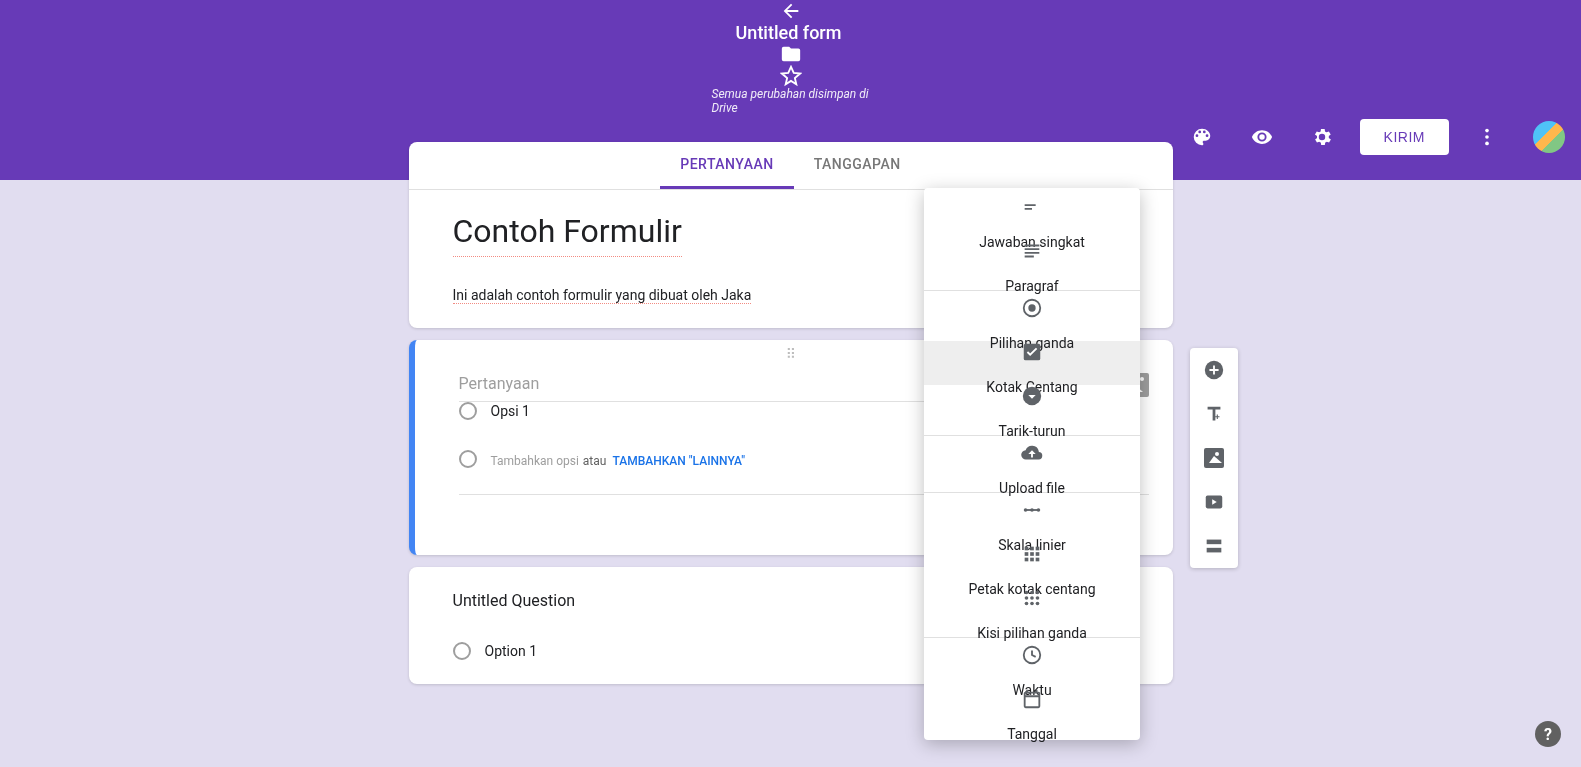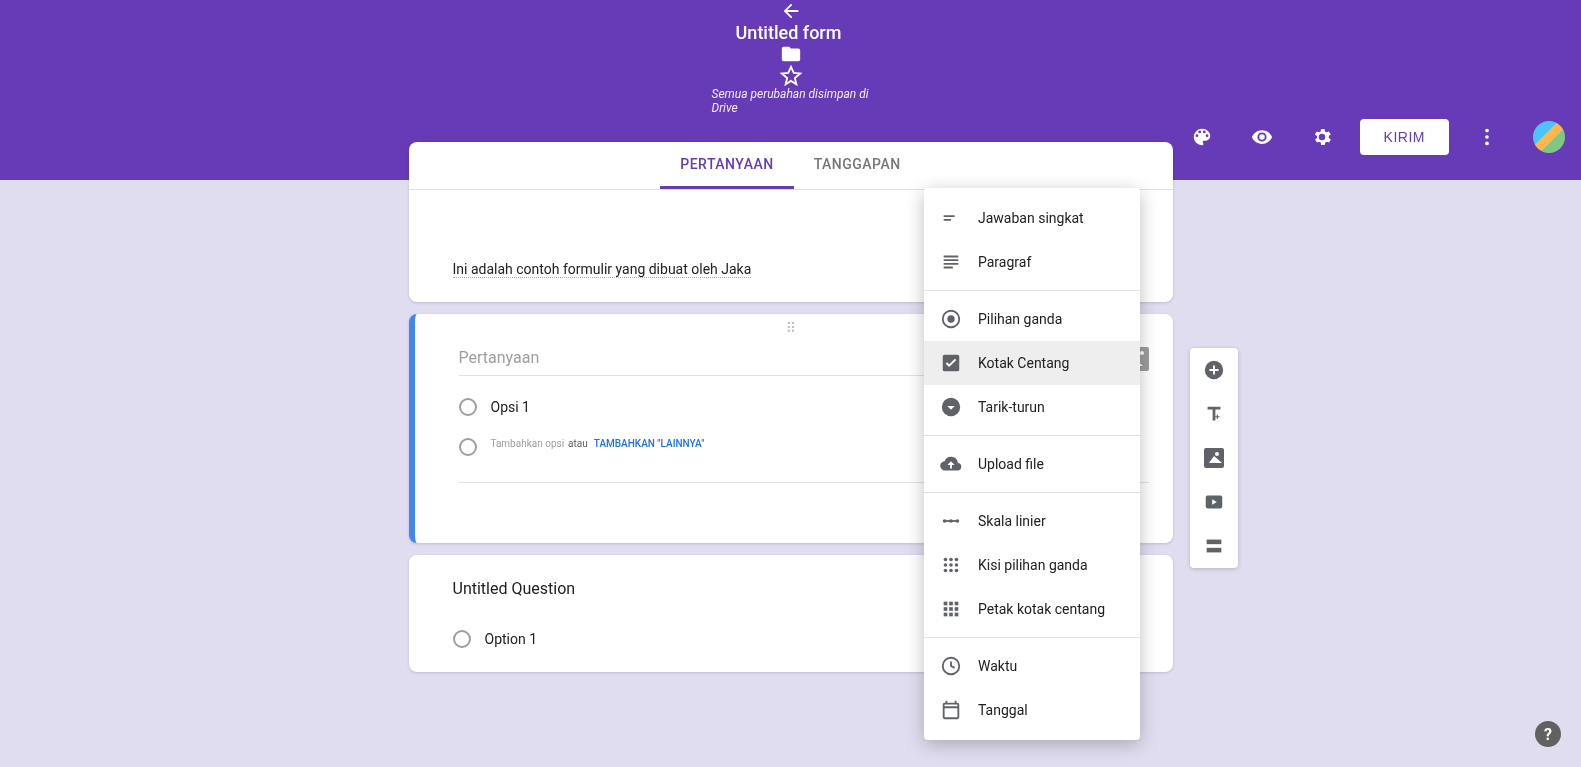--- a/index.html
+++ b/index.html
@@ -172,35 +172,34 @@
   }
   .img-icon-box::before {
     content: '';
     position: absolute;
     right: 5px; top: 4px;
     width: 4px; height: 4px; border-radius: 50%;
     background: #fff;
   }
   .opt-row {
     display: flex; align-items: center;
-    margin-top: 22px;
     font-size: 14px;
     color: #202124;
   }
   .radio-empty {
     width: 18px; height: 18px;
     border: 2px solid #9e9e9e;
     border-radius: 50%;
     margin-right: 14px;
     flex: none;
   }
   .add-opt-row {
-    display: flex; align-items: flex-start;
-    margin-top: 22px;
-    font-size: 10px;
+    display: flex; align-items: flex-end;
+    margin-top: 30px;
+    font-size: 12px;
   }
   .add-opt-text { color: #9e9e9e; }
   .or-text { color: #616161; margin: 0 6px 0 4px; }
   .add-other { color: #1a73e8; font-weight: 500; cursor: pointer; }
   .qfooter {
     border-top: 1px solid #e0e0e0;
     margin-top: 26px;
     padding: 12px 24px;
     display: flex;
     justify-content: flex-end;
@@ -224,20 +223,21 @@
     padding: 8px 0;
     font-size: 14px;
     color: #202124;
   }
   .dd-item {
     display: flex; align-items: center;
     height: 44px;
     padding: 0 16px;
     cursor: pointer;
     gap: 16px;
+    flex-direction: column;
   }
   .dd-item.hover { background: #eeeeee; }
   .dd-item svg, .dd-item .ico { fill: #5f6368; color: #5f6368; flex: none; width: 22px; height: 22px; display:flex; align-items:center; justify-content:center;}
   .dd-divider { height: 1px; background: #e0e0e0; margin: 6px 0; }
   
   .float-toolbar {
     position: absolute;
     top: 348px;
     left: 1190px;
     width: 48px;
@@ -322,21 +322,21 @@
   </div>
 </div>
 
 <div class="main">
   <div class="card">
     <div class="tabs">
       <div class="tab active">PERTANYAAN</div>
       <div class="tab">TANGGAPAN</div>
     </div>
     <div class="form-header">
-      <br>
+      <div class="title-text">Contoh Formulir</div><br>
       <div class="desc-text">Ini adalah contoh formulir yang dibuat oleh Jaka</div>
     </div>
   </div>
 
   <div class="card qcard">
     <div class="drag-handle">⠿</div>
     <div class="qbody">
       <div class="qrow">
         <div class="q-input">Pertanyaan</div>
         <div class="img-icon-box"></div>
@@ -434,49 +434,49 @@
           <circle cx="12" cy="12" r="2"></circle>
           <circle cx="19" cy="12" r="2"></circle>
           <path d="M5 12h14" stroke="#5f6368" stroke-width="2"></path>
         </svg>
       </span>
     <span>Skala linier</span>
   </div>
   <div class="dd-item">
     <span class="ico">
         <svg viewBox="0 0 24 24">
+          <rect x="4" y="4" width="4" height="4"></rect>
+          <rect x="10" y="4" width="4" height="4"></rect>
+          <rect x="16" y="4" width="4" height="4"></rect>
+          <rect x="4" y="10" width="4" height="4"></rect>
+          <rect x="10" y="10" width="4" height="4"></rect>
+          <rect x="16" y="10" width="4" height="4"></rect>
+          <rect x="4" y="16" width="4" height="4"></rect>
+          <rect x="10" y="16" width="4" height="4"></rect>
+          <rect x="16" y="16" width="4" height="4"></rect>
+        </svg>
+      </span>
+    <span>Petak kotak centang</span>
+  </div>
+  <div class="dd-item">
+    <span class="ico">
+        <svg viewBox="0 0 24 24">
           <circle cx="6" cy="6" r="2"></circle>
           <circle cx="12" cy="6" r="2"></circle>
           <circle cx="18" cy="6" r="2"></circle>
           <circle cx="6" cy="12" r="2"></circle>
           <circle cx="12" cy="12" r="2"></circle>
           <circle cx="18" cy="12" r="2"></circle>
           <circle cx="6" cy="18" r="2"></circle>
           <circle cx="12" cy="18" r="2"></circle>
           <circle cx="18" cy="18" r="2"></circle>
         </svg>
       </span>
     <span>Kisi pilihan ganda</span>
   </div>
-  <div class="dd-item">
-    <span class="ico">
-        <svg viewBox="0 0 24 24">
-          <rect x="4" y="4" width="4" height="4"></rect>
-          <rect x="10" y="4" width="4" height="4"></rect>
-          <rect x="16" y="4" width="4" height="4"></rect>
-          <rect x="4" y="10" width="4" height="4"></rect>
-          <rect x="10" y="10" width="4" height="4"></rect>
-          <rect x="16" y="10" width="4" height="4"></rect>
-          <rect x="4" y="16" width="4" height="4"></rect>
-          <rect x="10" y="16" width="4" height="4"></rect>
-          <rect x="16" y="16" width="4" height="4"></rect>
-        </svg>
-      </span>
-    <span>Petak kotak centang</span>
-  </div>
   <div class="dd-divider"></div>
   <div class="dd-item">
     <span class="ico">
         <svg viewBox="0 0 24 24">
           <circle cx="12" cy="12" r="9" fill="none" stroke="#5f6368" stroke-width="2"></circle>
           <path d="M12 7v5l4 2" stroke="#5f6368" stroke-width="2" fill="none"></path>
         </svg>
       </span>
     <span>Waktu</span>
   </div>

